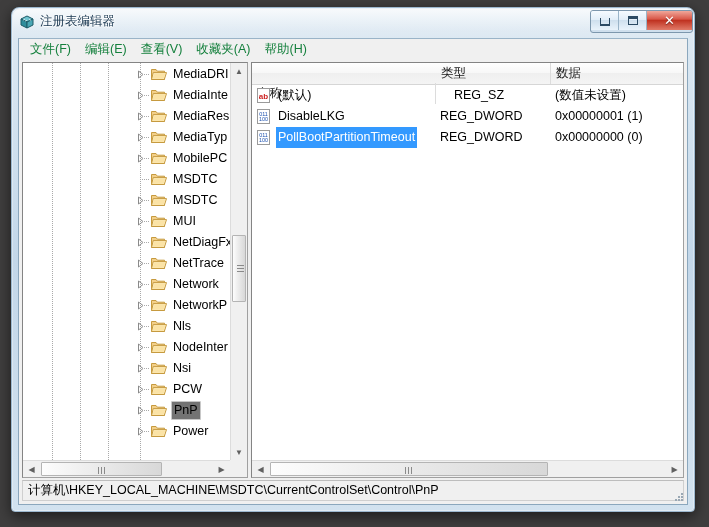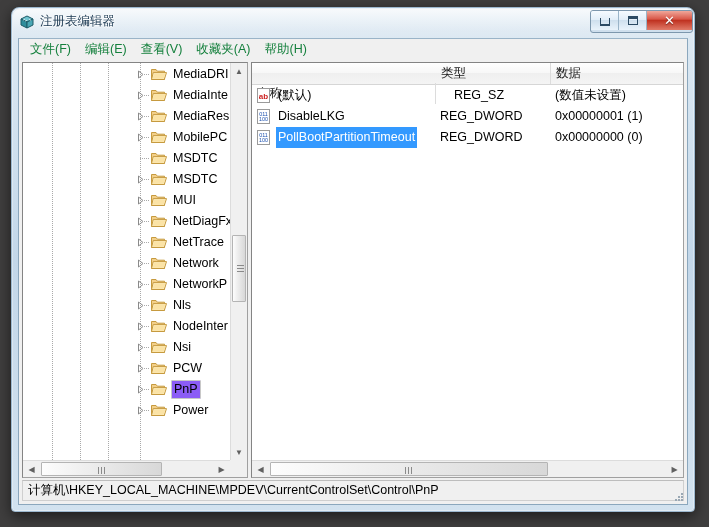--- a/index.html
+++ b/index.html
@@ -202,21 +202,21 @@
     width: 16px;
     height: 14px;
   }
   .tw-label {
     margin-left: 37px;
     font-size: 12.5px;
     color: #000000;
     line-height: 21px;
   }
   .tree-row.selected .tw-label {
-    background: #8b5cf6;
+    background: #737373;
     border: 1px solid #c8c8c8;
     padding: 0 2px;
     margin-left: 35px;
     line-height: 17px;
     border-radius: 1px;
   }
   
   .indent-guide {
     position: absolute;
     top: 0;
@@ -497,20 +497,34 @@
                       <path d="M2.5 1 L7 4.5 L2.5 8 Z" fill="#ffffff" stroke="#8a8a8a" stroke-width="1"></path>
                     </svg>
                   </span>
                   <span class="row-connector"></span>
                   <span class="tw-folder"><svg width="16" height="14" viewBox="0 0 16 14">
                       <path d="M0.5 2.5 L5 2.5 L6.4 4.2 L13.5 4.2 L13.5 12.5 L0.5 12.5 Z" fill="#f3d08a" stroke="#c69a3f" stroke-width="1"></path>
                       <path d="M2.2 5.6 L15.5 5.6 L13.3 12.5 L0.6 12.5 Z" fill="#fdeec2" stroke="#c69a3f" stroke-width="1"></path>
                       <path d="M3.0 6.4 L14.3 6.4 L12.6 11.7 L1.6 11.7 Z" fill="#fbe3a6"></path>
                     </svg></span>
                   <span class="tw-label">MediaRes</span>
+                </div>
+                <div class="tree-row">
+                  <span class="tw-expander">
+                    <svg width="9" height="9" viewBox="0 0 9 9">
+                      <path d="M2.5 1 L7 4.5 L2.5 8 Z" fill="#ffffff" stroke="#8a8a8a" stroke-width="1"></path>
+                    </svg>
+                  </span>
+                  <span class="row-connector"></span>
+                  <span class="tw-folder"><svg width="16" height="14" viewBox="0 0 16 14">
+                      <path d="M0.5 2.5 L5 2.5 L6.4 4.2 L13.5 4.2 L13.5 12.5 L0.5 12.5 Z" fill="#f3d08a" stroke="#c69a3f" stroke-width="1"></path>
+                      <path d="M2.2 5.6 L15.5 5.6 L13.3 12.5 L0.6 12.5 Z" fill="#fdeec2" stroke="#c69a3f" stroke-width="1"></path>
+                      <path d="M3.0 6.4 L14.3 6.4 L12.6 11.7 L1.6 11.7 Z" fill="#fbe3a6"></path>
+                    </svg></span>
+                  <span class="tw-label">MediaTyp</span>
                 </div>
                 <div class="tree-row">
                   <span class="tw-expander">
                     <svg width="9" height="9" viewBox="0 0 9 9">
                       <path d="M2.5 1 L7 4.5 L2.5 8 Z" fill="#ffffff" stroke="#8a8a8a" stroke-width="1"></path>
                     </svg>
                   </span>
                   <span class="row-connector"></span>
                   <span class="tw-folder"><svg width="16" height="14" viewBox="0 0 16 14">
                       <path d="M0.5 2.5 L5 2.5 L6.4 4.2 L13.5 4.2 L13.5 12.5 L0.5 12.5 Z" fill="#f3d08a" stroke="#c69a3f" stroke-width="1"></path>
@@ -760,21 +774,21 @@
             <div class="sb-thumb" style="left:18px;top:1px;width:278px;height:14px;">
               <div class="sb-grip-h"></div>
             </div>
             <div class="sb-arrow" style="right:0;top:0;width:17px;height:16px;">▶</div>
           </div>
         </div>
 
       </div>
 
       <div class="statusbar">
-        <span class="status-text">计算机\HKEY_LOCAL_MACHINE\MPDEV\CurrentControlSet\Control\PnP</span>
+        <span class="status-text">计算机\HKEY_LOCAL_MACHINE\MSDTC\CurrentControlSet\Control\PnP</span>
       </div>
 
       <div class="resize-grip">
         <svg width="12" height="12" viewBox="0 0 12 12">
           <g fill="#9aa8b4">
             <rect x="9" y="2" width="2" height="2"></rect>
             <rect x="6" y="5" width="2" height="2"></rect>
               <rect x="9" y="5" width="2" height="2"></rect>
             <rect x="3" y="8" width="2" height="2"></rect>
               <rect x="6" y="8" width="2" height="2"></rect>

